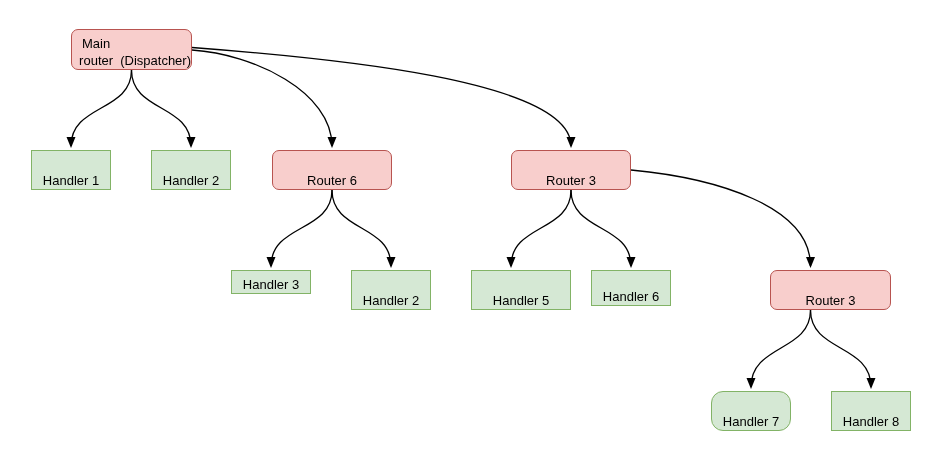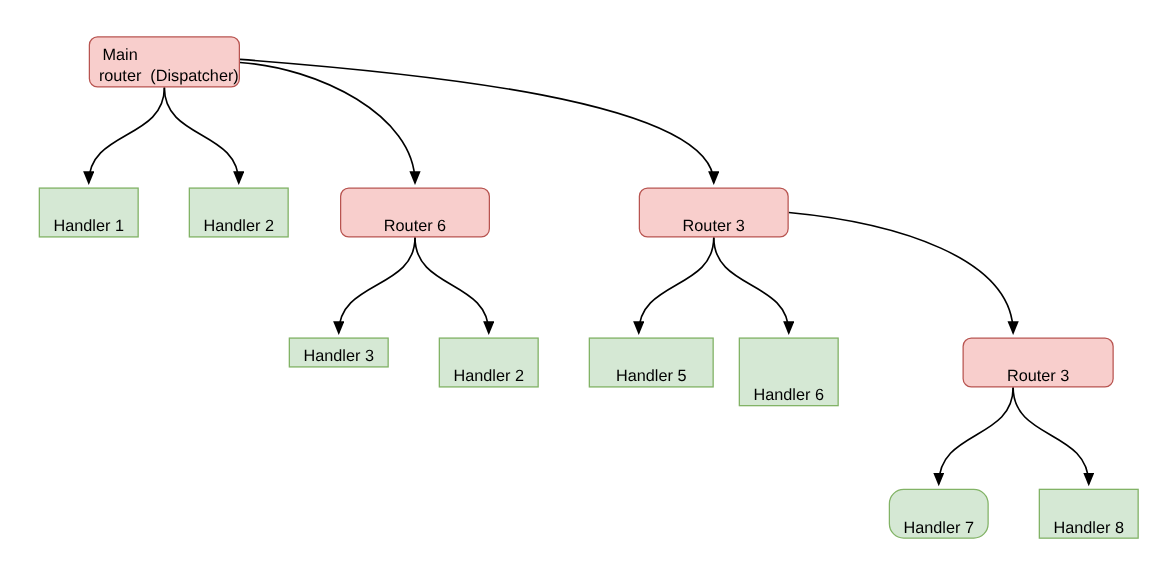--- a/index.html
+++ b/index.html
@@ -91,21 +91,21 @@
   </div>
 
   <div class="node handler" style="left:351px; top:270px; width:80px; height:40px;">
     <span>Handler 2</span>
   </div>
 
   <div class="node handler" style="left:471px; top:270px; width:100px; height:40px;">
     <span>Handler 5</span>
   </div>
 
-  <div class="node handler" style="left:591px; top:270px; width:80px; height:55px;">
+  <div class="node handler" style="left:591px; top:270px; width:80px; height:36px;">
     <span>Handler 6</span>
   </div>
 
   <div class="node router" style="left:750px; top:270px; width:121px; height:40px;margin-left:20px;">
     <span>Router 3</span>
   </div>
 
   <div class="node handler" style="left:711px; top:391px; width:80px; height:40px;border-radius:12px;">
     <span>Handler 7</span>
   </div>

